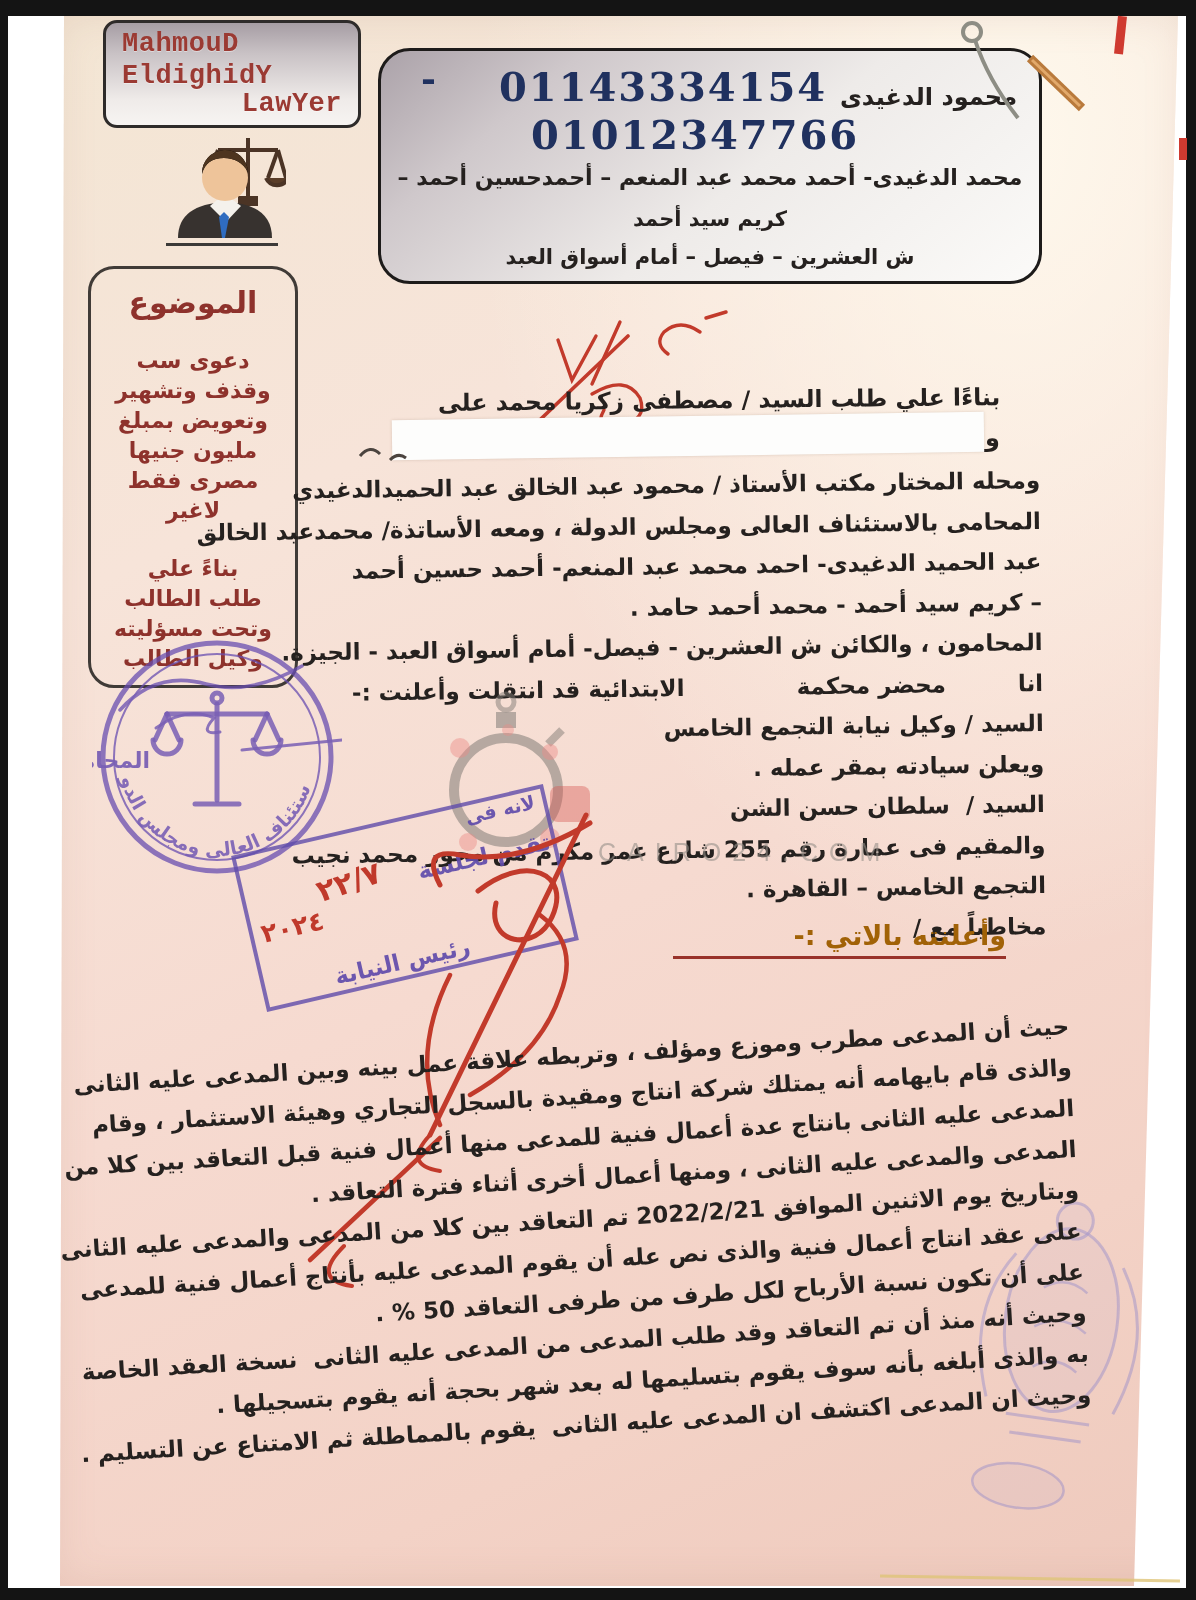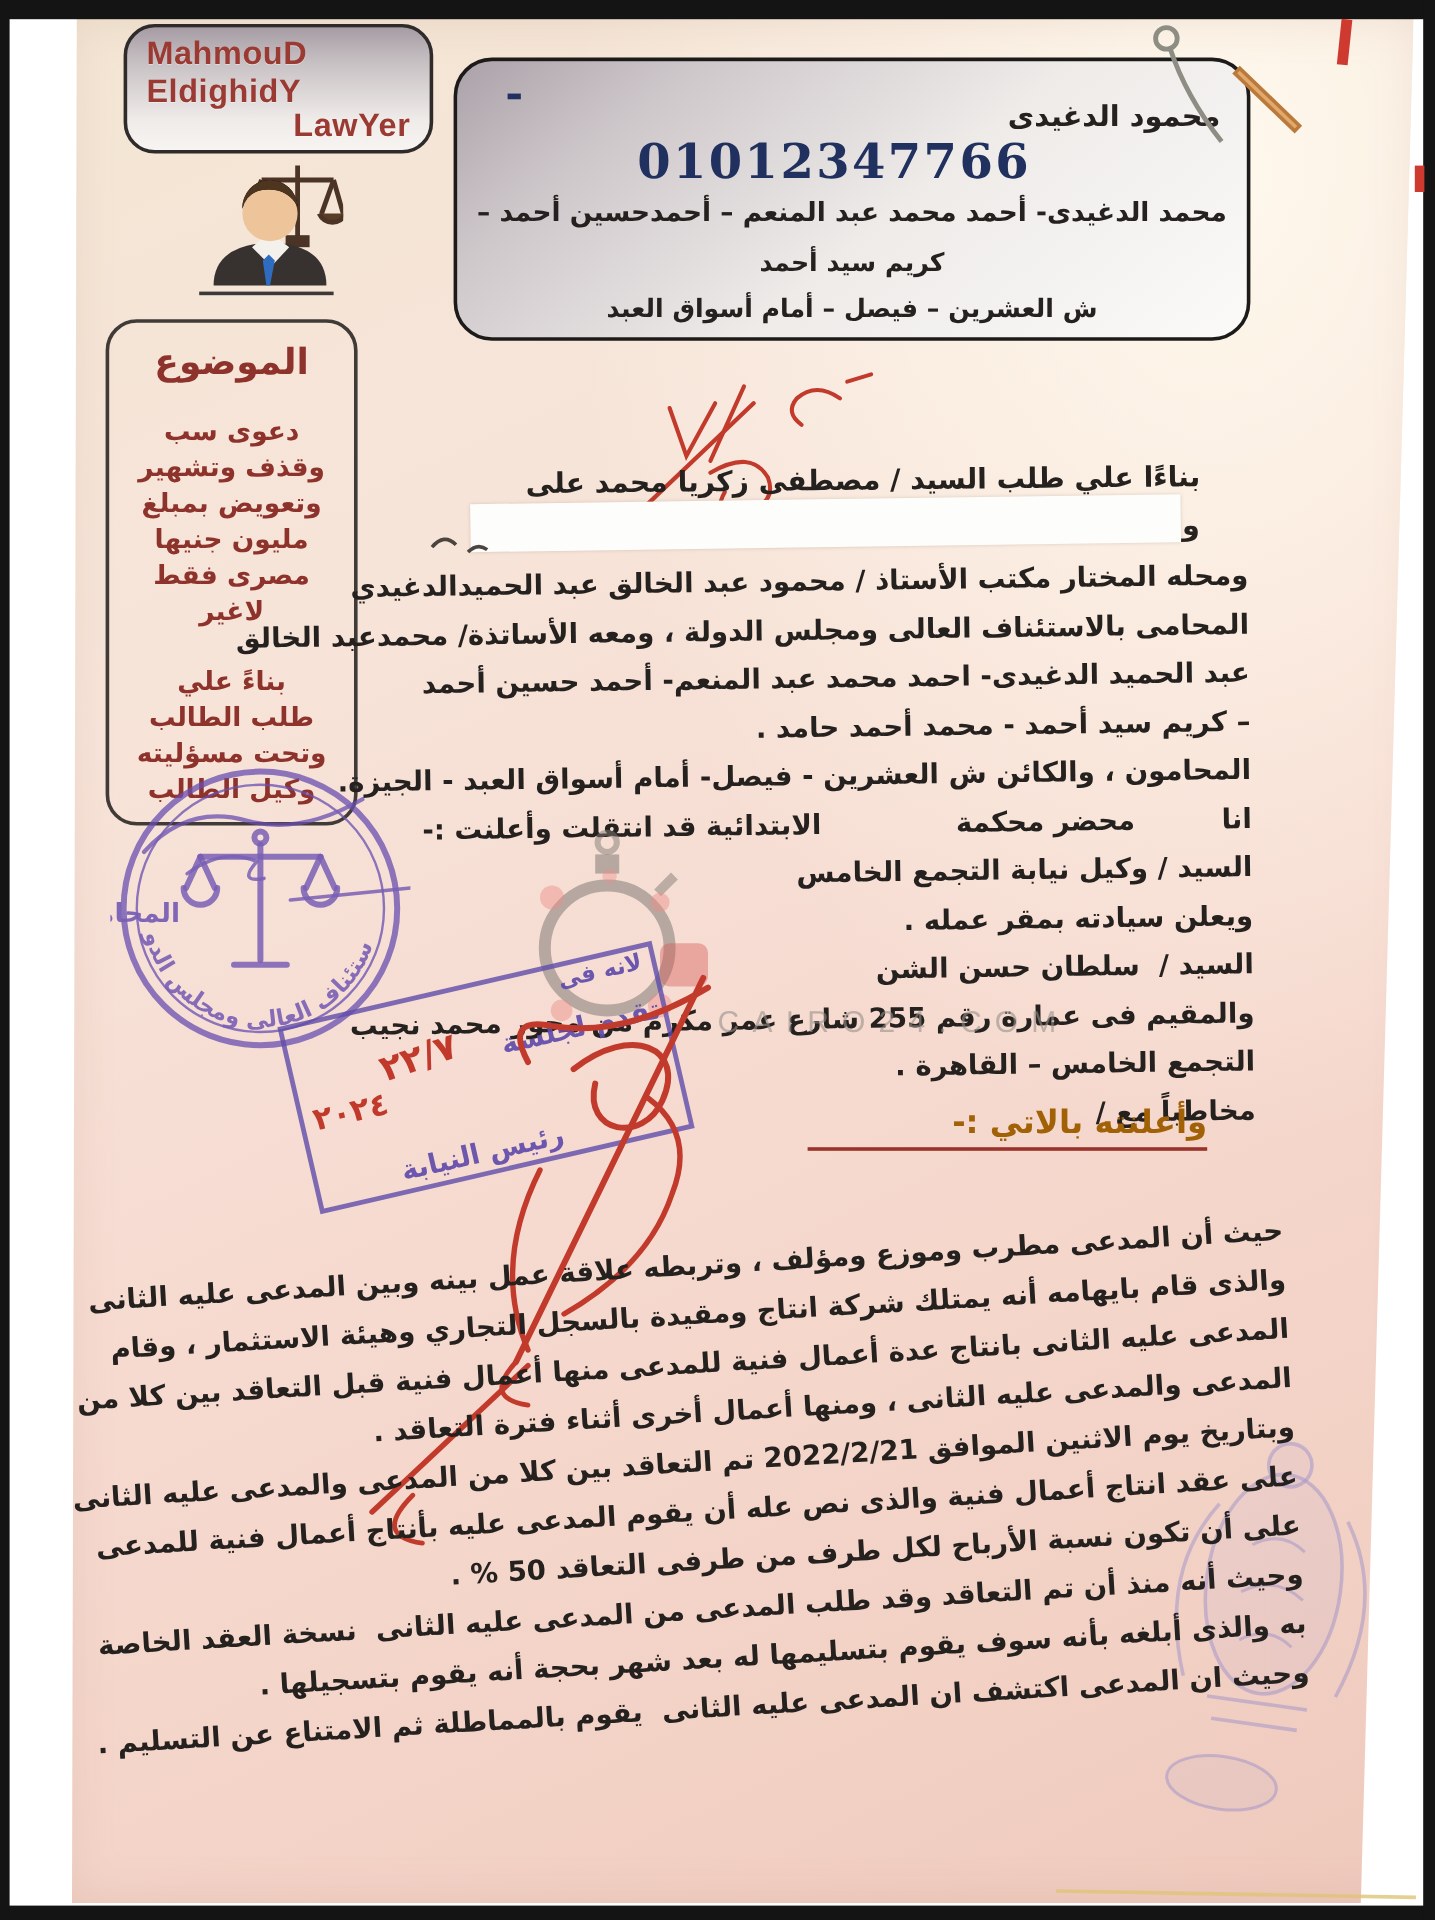--- a/index.html
+++ b/index.html
@@ -16,23 +16,23 @@
       radial-gradient(ellipse at 85% 8%, rgba(255,250,238,.9) 0%, rgba(255,250,238,0) 40%),
       linear-gradient(155deg,#f3e6d4 0%,#f7e4d9 28%,#f6dad0 55%,#f3d2c6 80%,#eec9bc 100%);
     clip-path:polygon(8px 0px,1122px 0px,1078px 1572px,4px 1572px);
     box-shadow:inset 0 0 40px rgba(180,130,110,.18);}
 
   
   .ar{direction:rtl;font-weight:bold;color:#25211f;}
   .line{white-space:nowrap;}
 
   
-  #logo-box{left:103px;top:20px;width:252px;height:102px;border:3px solid #2e2b2a;border-radius:26px;
+  #logo-box{left:103px;top:20px;width:252px;height:102px;border:3px solid #2e2b2a;border-radius:14px;
     background:linear-gradient(180deg,#a69da4 0%,#c9c2c5 30%,#efebe9 75%,#f7f4f2 100%);
-    font-family:Liberation Sans, sans-serif;font-weight:bold;color:#9b3a33;}
+    font-family:Liberation Mono, monospace;font-weight:bold;color:#9b3a33;}
   .logo-t{position:absolute;font-size:27px;letter-spacing:.5px;text-shadow:0 1px 0 rgba(255,255,255,.4);}
 
   
   #header-box{left:378px;top:48px;width:658px;height:230px;border:3px solid #1d1b1a;border-radius:32px;
     background:linear-gradient(140deg,#aba2a9 0%,#cfc8cb 22%,#eeebe9 55%,#fbfaf8 100%);}
   .phone{font-family:"DejaVu Serif",serif;font-weight:bold;color:#20315f;letter-spacing:2px;}
 
   
   #subject-box{left:88px;top:266px;width:204px;height:416px;border:3px solid #403b37;border-radius:26px;
     color:#8e322c;text-align:center;}
@@ -96,20 +96,21 @@
     <path d="M 44 76 l 16 16 l 15 -16 l -8 -6 h -16 z" fill="#f4f1ec"></path>
     <path d="M 58 82 l 5 5 l -4 21 h -3 l -3 -21 z" fill="#2f6cc0"></path>
     <circle cx="59" cy="48" r="23" fill="#eec49a"></circle>
     <path d="M 36 44 a 23 23 0 0 1 46 -2 q -8 -14 -24 -14 q -18 0 -22 16 z" fill="#4e3категория"></path>
     <path d="M 36 44 a 23 23 0 0 1 46 -2 q -8 -14 -24 -14 q -18 0 -22 16 z" fill="#4e351f"></path>
   </svg>
   <div class="abs" style="left:166px;top:243px;width:112px;height:3px;background:#3c3a38;"></div>
 
   <div class="abs" id="header-box">
     <div class="abs ar" style="right:22px;top:32px;font-size:24px;">محمود الدغيدى</div>
+    <div class="abs phone" style="left:118px;top:12px;font-size:40px;">01143334154</div>
     <div class="abs phone" style="left:40px;top:6px;font-size:36px;">-</div>
     <div class="abs phone" style="left:150px;top:60px;font-size:40px;">01012347766</div>
     <div class="abs ar" style="left:0;top:156px;width:100%;text-align:center;font-size:21px;">كريم سيد أحمد</div>
     <div class="abs ar" style="left:0;top:114px;width:100%;text-align:center;font-size:22px;">محمد الدغيدى- أحمد محمد عبد المنعم – أحمدحسين أحمد –</div>
     <div class="abs ar" style="left:0;top:194px;width:100%;text-align:center;font-size:21px;">ش العشرين – فيصل – أمام أسواق العبد</div>
   </div>
 
   <svg class="abs" style="left:930px;top:10px;" width="200" height="160" viewBox="0 0 200 160">
     <circle cx="42" cy="22" r="9" stroke="#8d8d84" stroke-width="4" fill="none"></circle>
     <path d="M 45 30 Q 58 70 88 108" stroke="#8d8d84" stroke-width="4" fill="none"></path>

